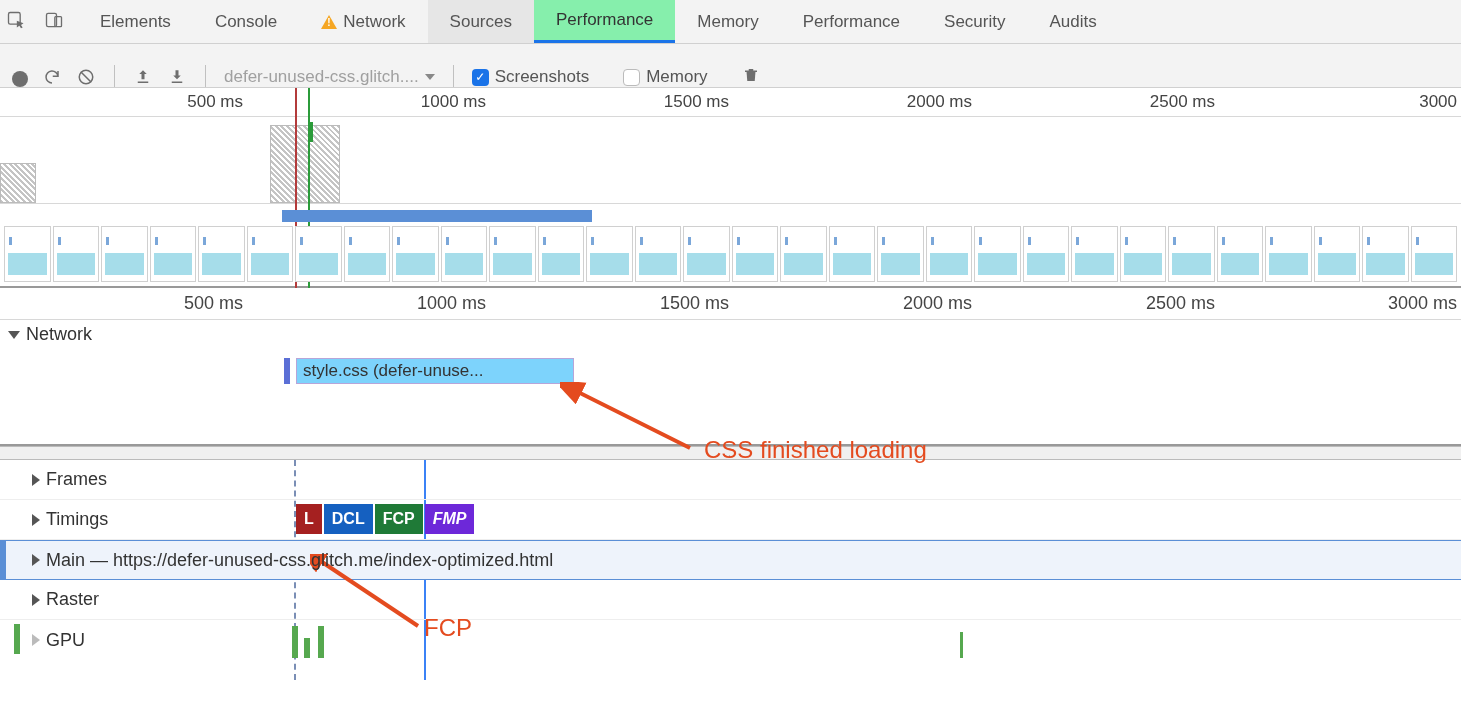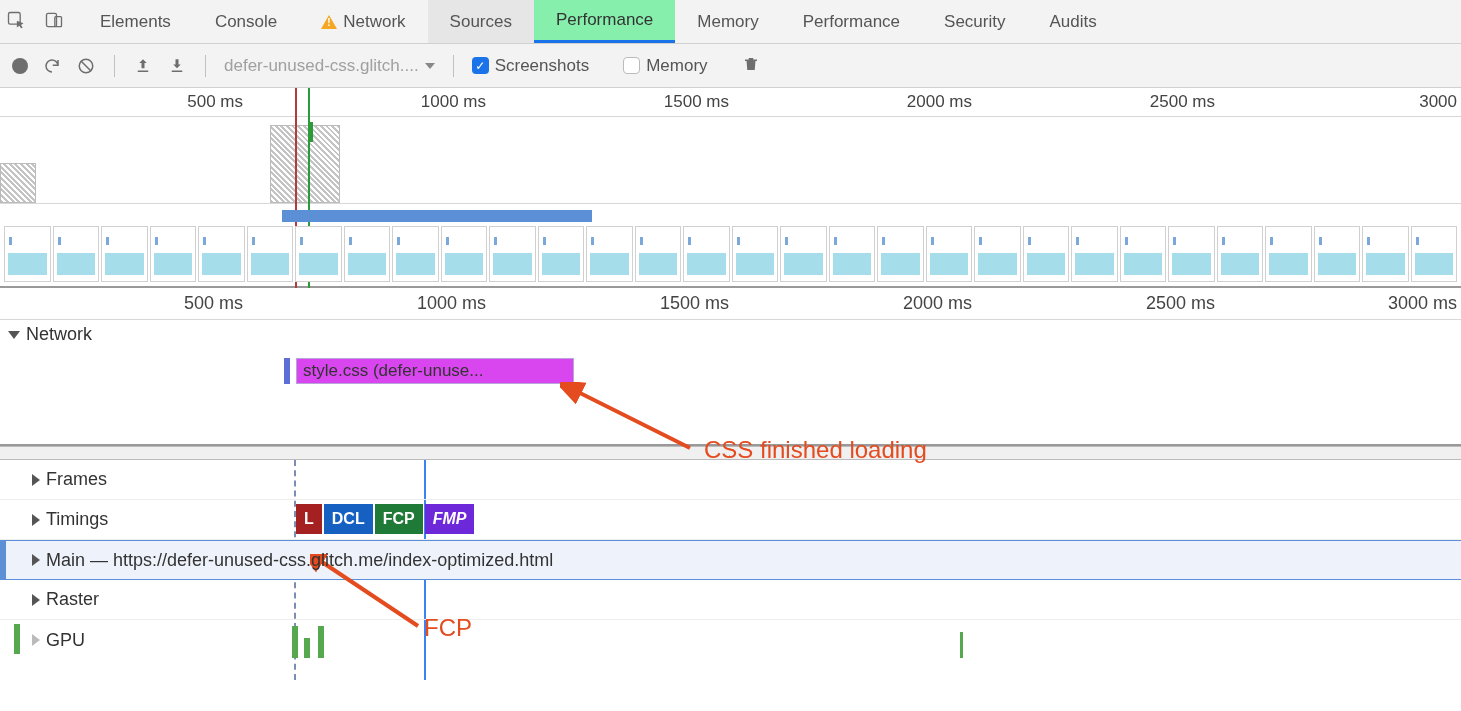--- a/index.html
+++ b/index.html
@@ -61,21 +61,21 @@
     left: -2px;
     top: 2px;
     font-size: 10px;
     color: #fff;
     font-weight: bold;
   }
 
   
   .toolbar {
     display: flex;
-    align-items: center;
+    align-items: flex-end;
     height: 44px;
     background: #f3f3f3;
     border-bottom: 1px solid #d0d0d0;
     padding: 0 12px;
     gap: 14px;
   }
   .tb-divider {
     width: 1px;
     height: 22px;
     background: #c0c0c0;
@@ -254,21 +254,21 @@
     border-left: 6px solid transparent;
     border-right: 6px solid transparent;
     border-top: 8px solid #555;
     border-bottom: none;
   }
   .network-section { height: 126px; position:relative; }
   .network-entry {
     position: absolute;
     top: 38px;
     height: 26px;
-    background: #d946ef;
+    background: #7dd3fc;
     border: 1px solid #b7a5d9;
     font-size: 17px;
     color: #333;
     padding: 2px 6px;
     overflow: hidden;
     white-space: nowrap;
   }
   .network-entry-pre {
     position: absolute;
     top: 38px;

